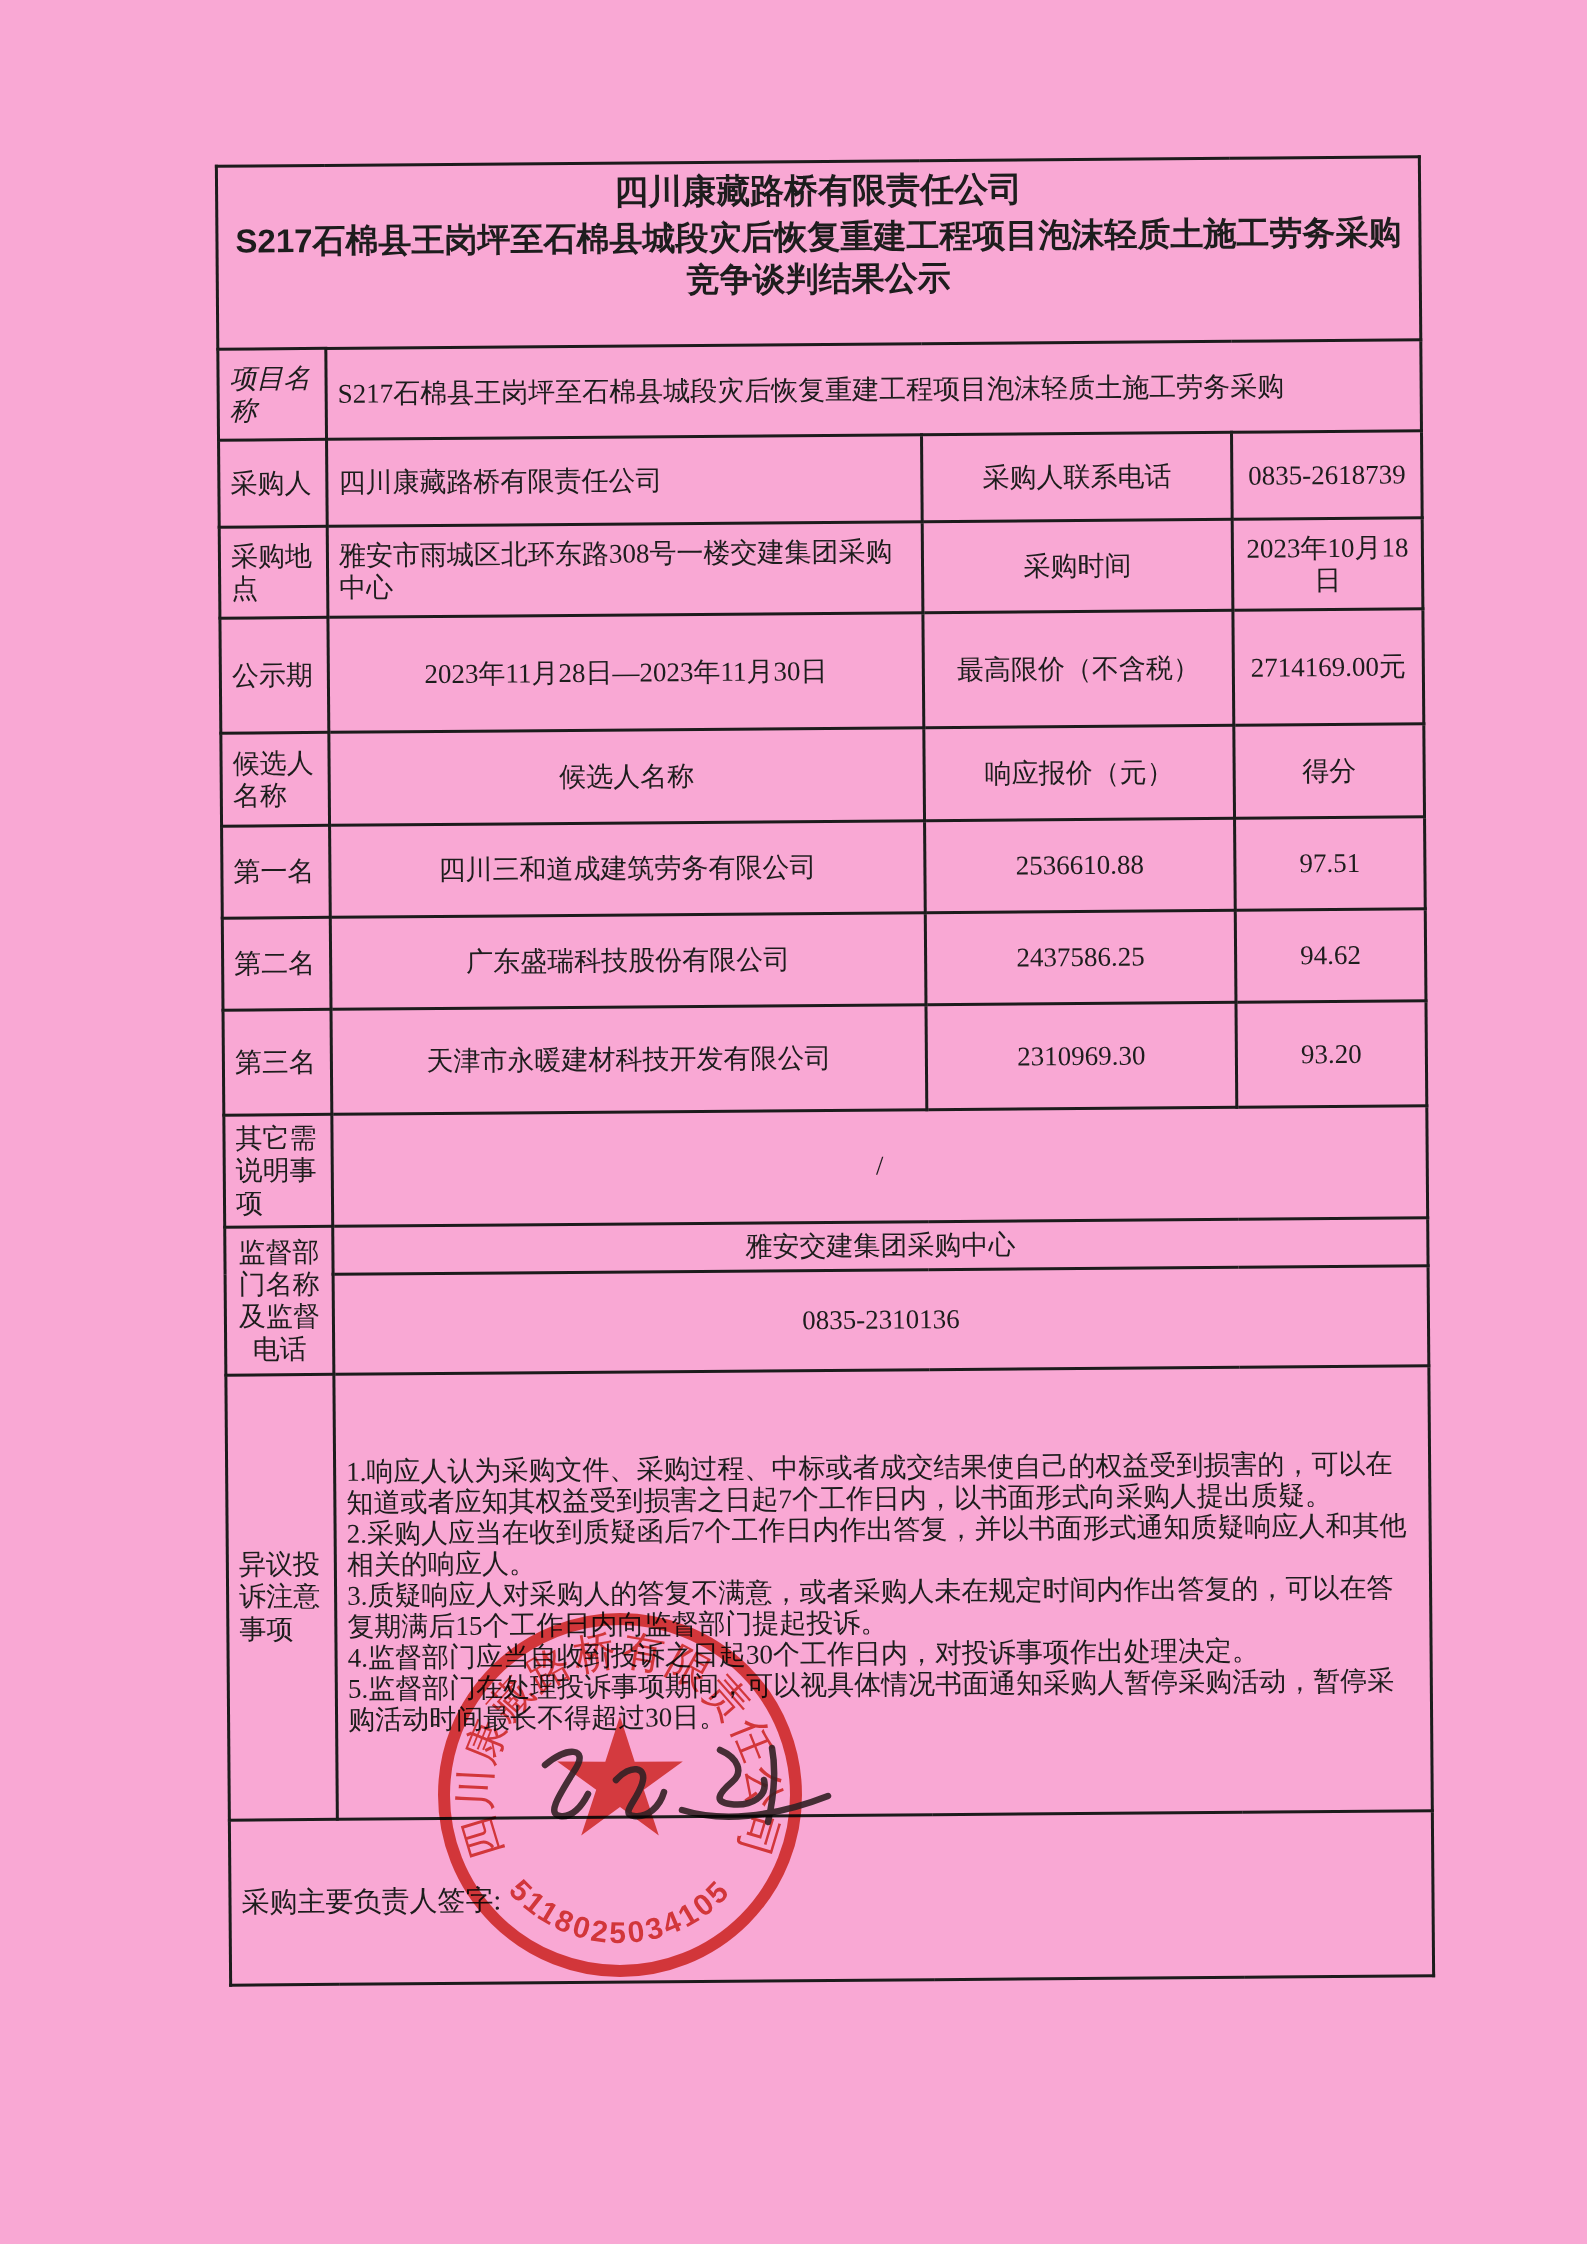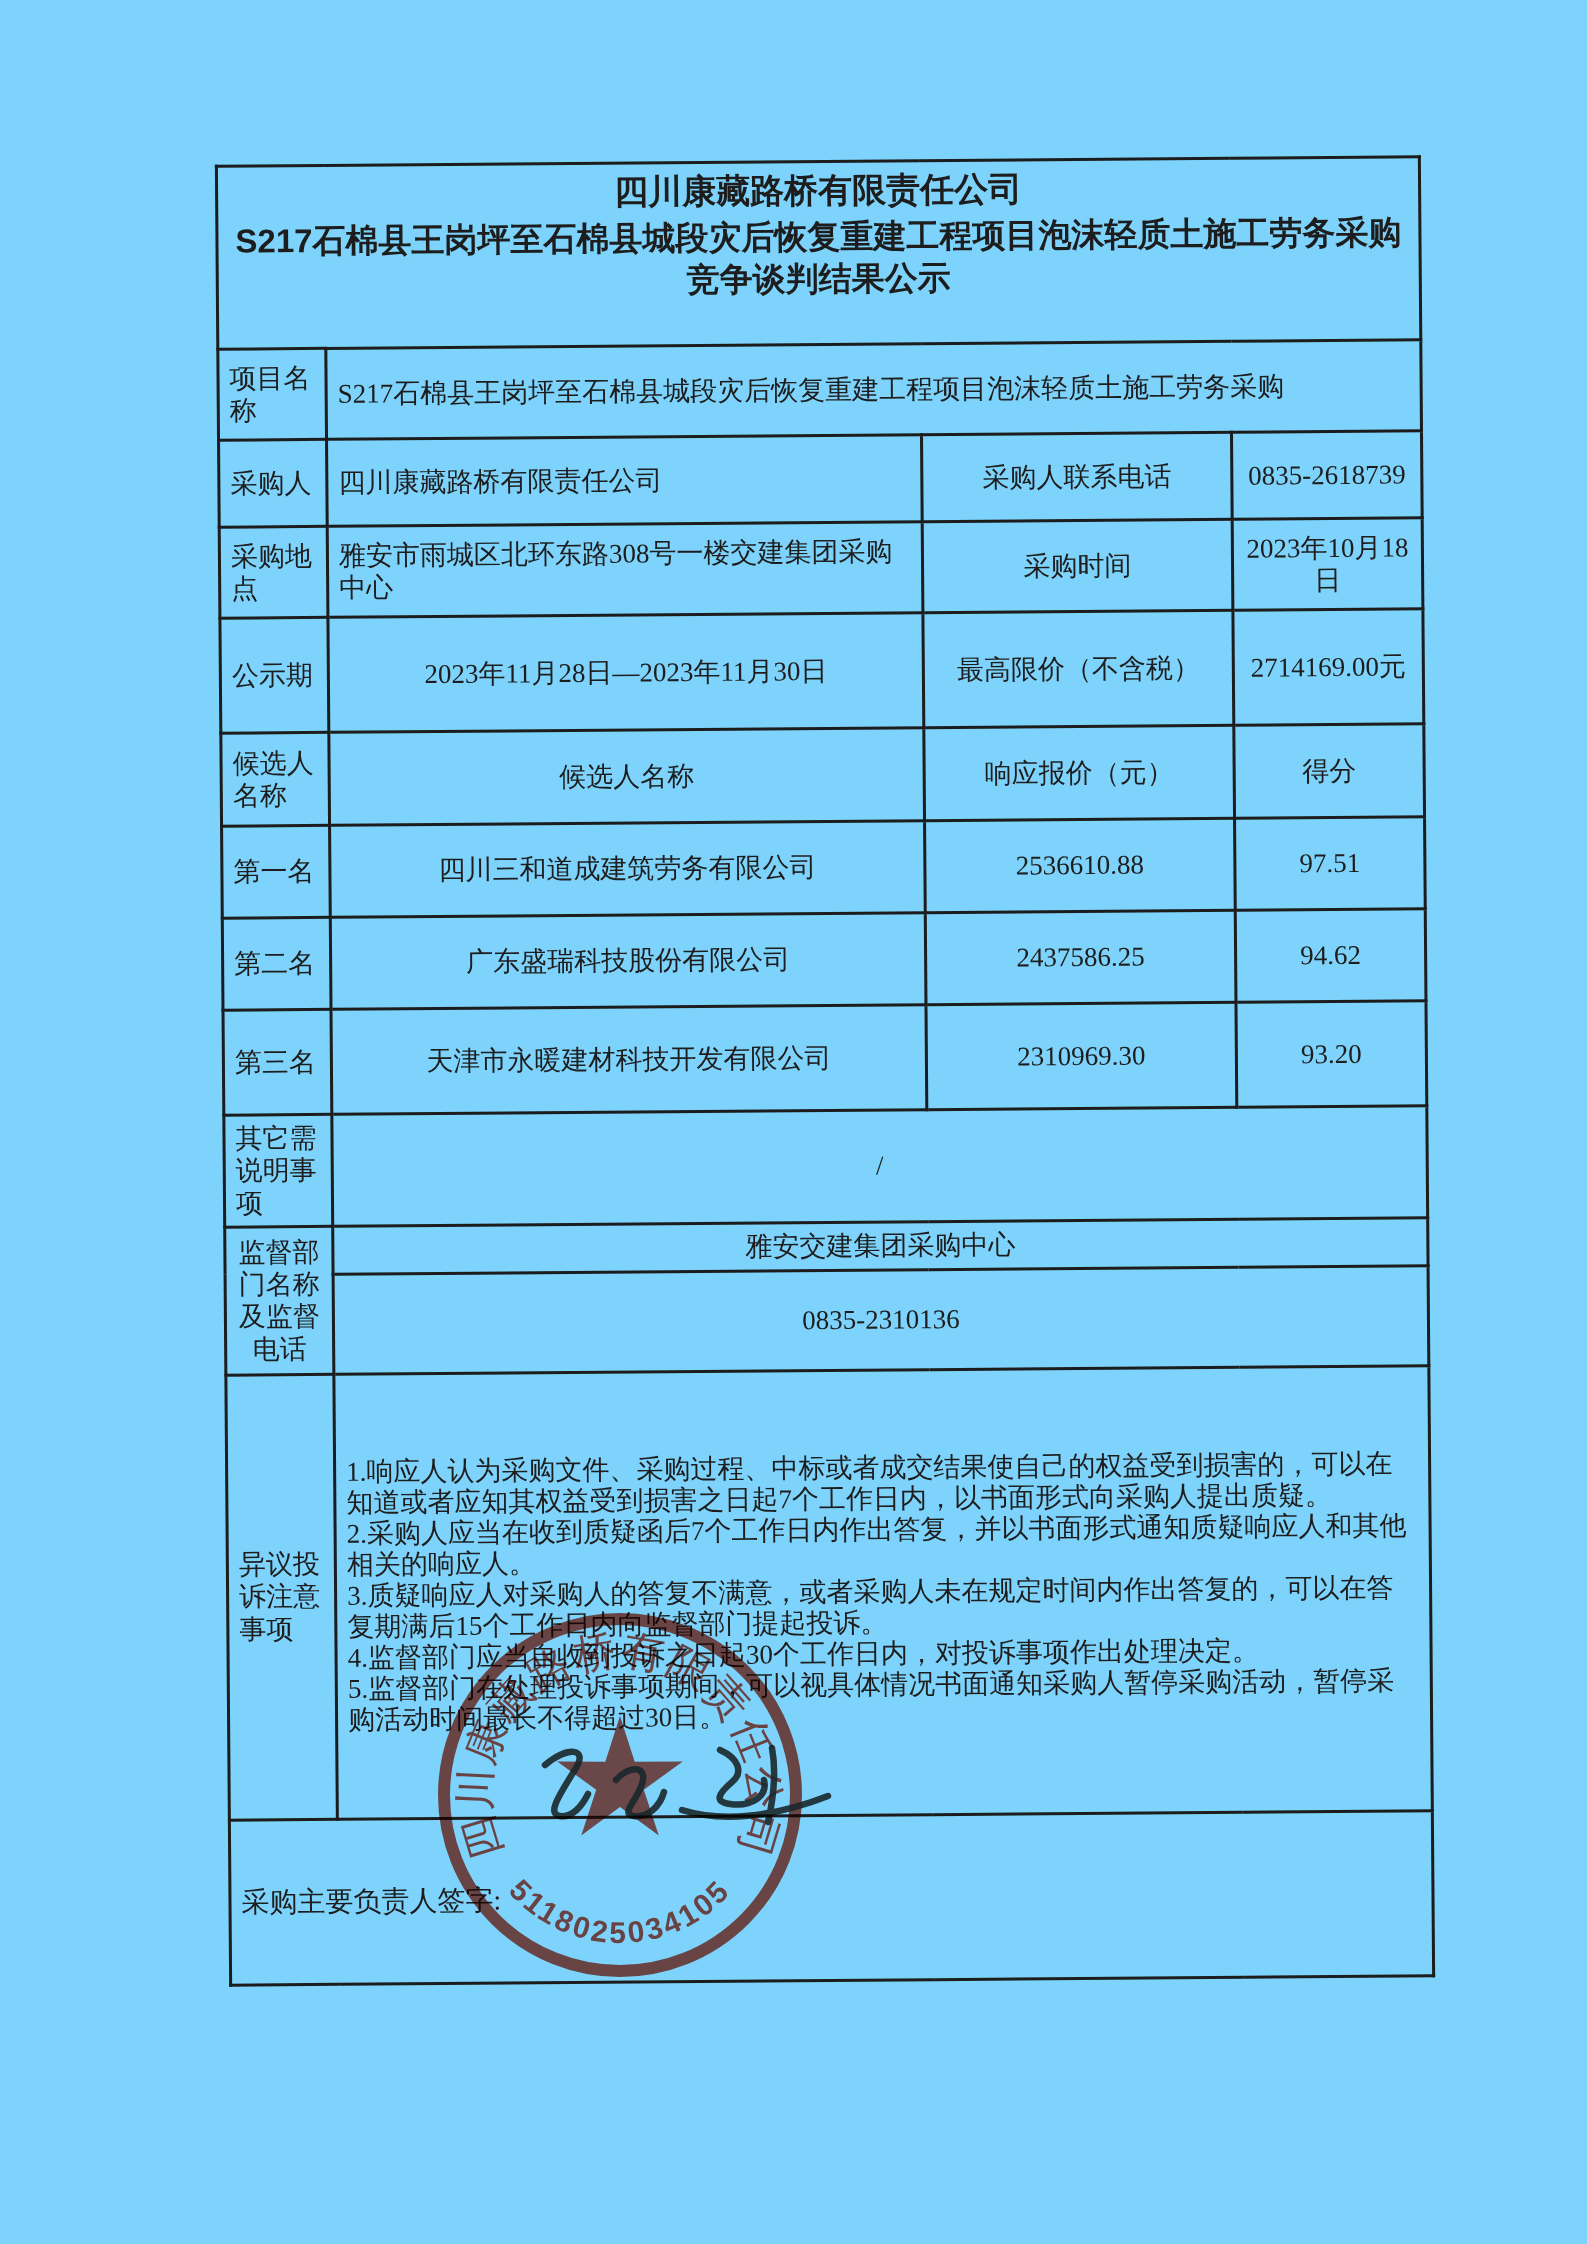--- a/index.html
+++ b/index.html
@@ -1,19 +1,19 @@
 <!DOCTYPE html>
 <html><head>
 <meta charset="utf-8">
 <style>
   html,body{margin:0;padding:0;background:#e8e8e8;}
   .page{
     position:relative;
     width:1587px;height:2244px;
-    background:#7dd3fc;
+    background:#f9a8d4;
     overflow:hidden;
     font-family:"Liberation Serif","DejaVu Serif",serif;
     color:#1d1d1d;
   }
   .doc{
     position:absolute;left:222px;top:160px;width:1203px;
     transform:rotate(-0.45deg);
     transform-origin:50% 50%;
   }
   table.main{
@@ -58,21 +58,21 @@
 
       <tbody>
           <tr>
         <td colspan="4" class="title-cell" style="height:168px;vertical-align:top;">
           <div class="title1">四川康藏路桥有限责任公司</div>
           <div class="title2">S217石棉县王岗坪至石棉县城段灾后恢复重建工程项目泡沫轻质土施工劳务采购竞争谈判结果公示</div>
         </td>
       </tr>
 
       <tr>
-        <td class="lab" style="height:76px;">项目名称</td>
+        <td class="lab" style="height:76px;font-style:italic;">项目名称</td>
         <td colspan="3" class="lft">S217石棉县王岗坪至石棉县城段灾后恢复重建工程项目泡沫轻质土施工劳务采购</td>
       </tr>
 
       <tr>
         <td class="lab" style="height:72px;">采购人</td>
         <td class="lft">四川康藏路桥有限责任公司</td>
         <td class="ctr">采购人联系电话</td>
         <td class="ctr">0835-2618739</td>
       </tr>
 

